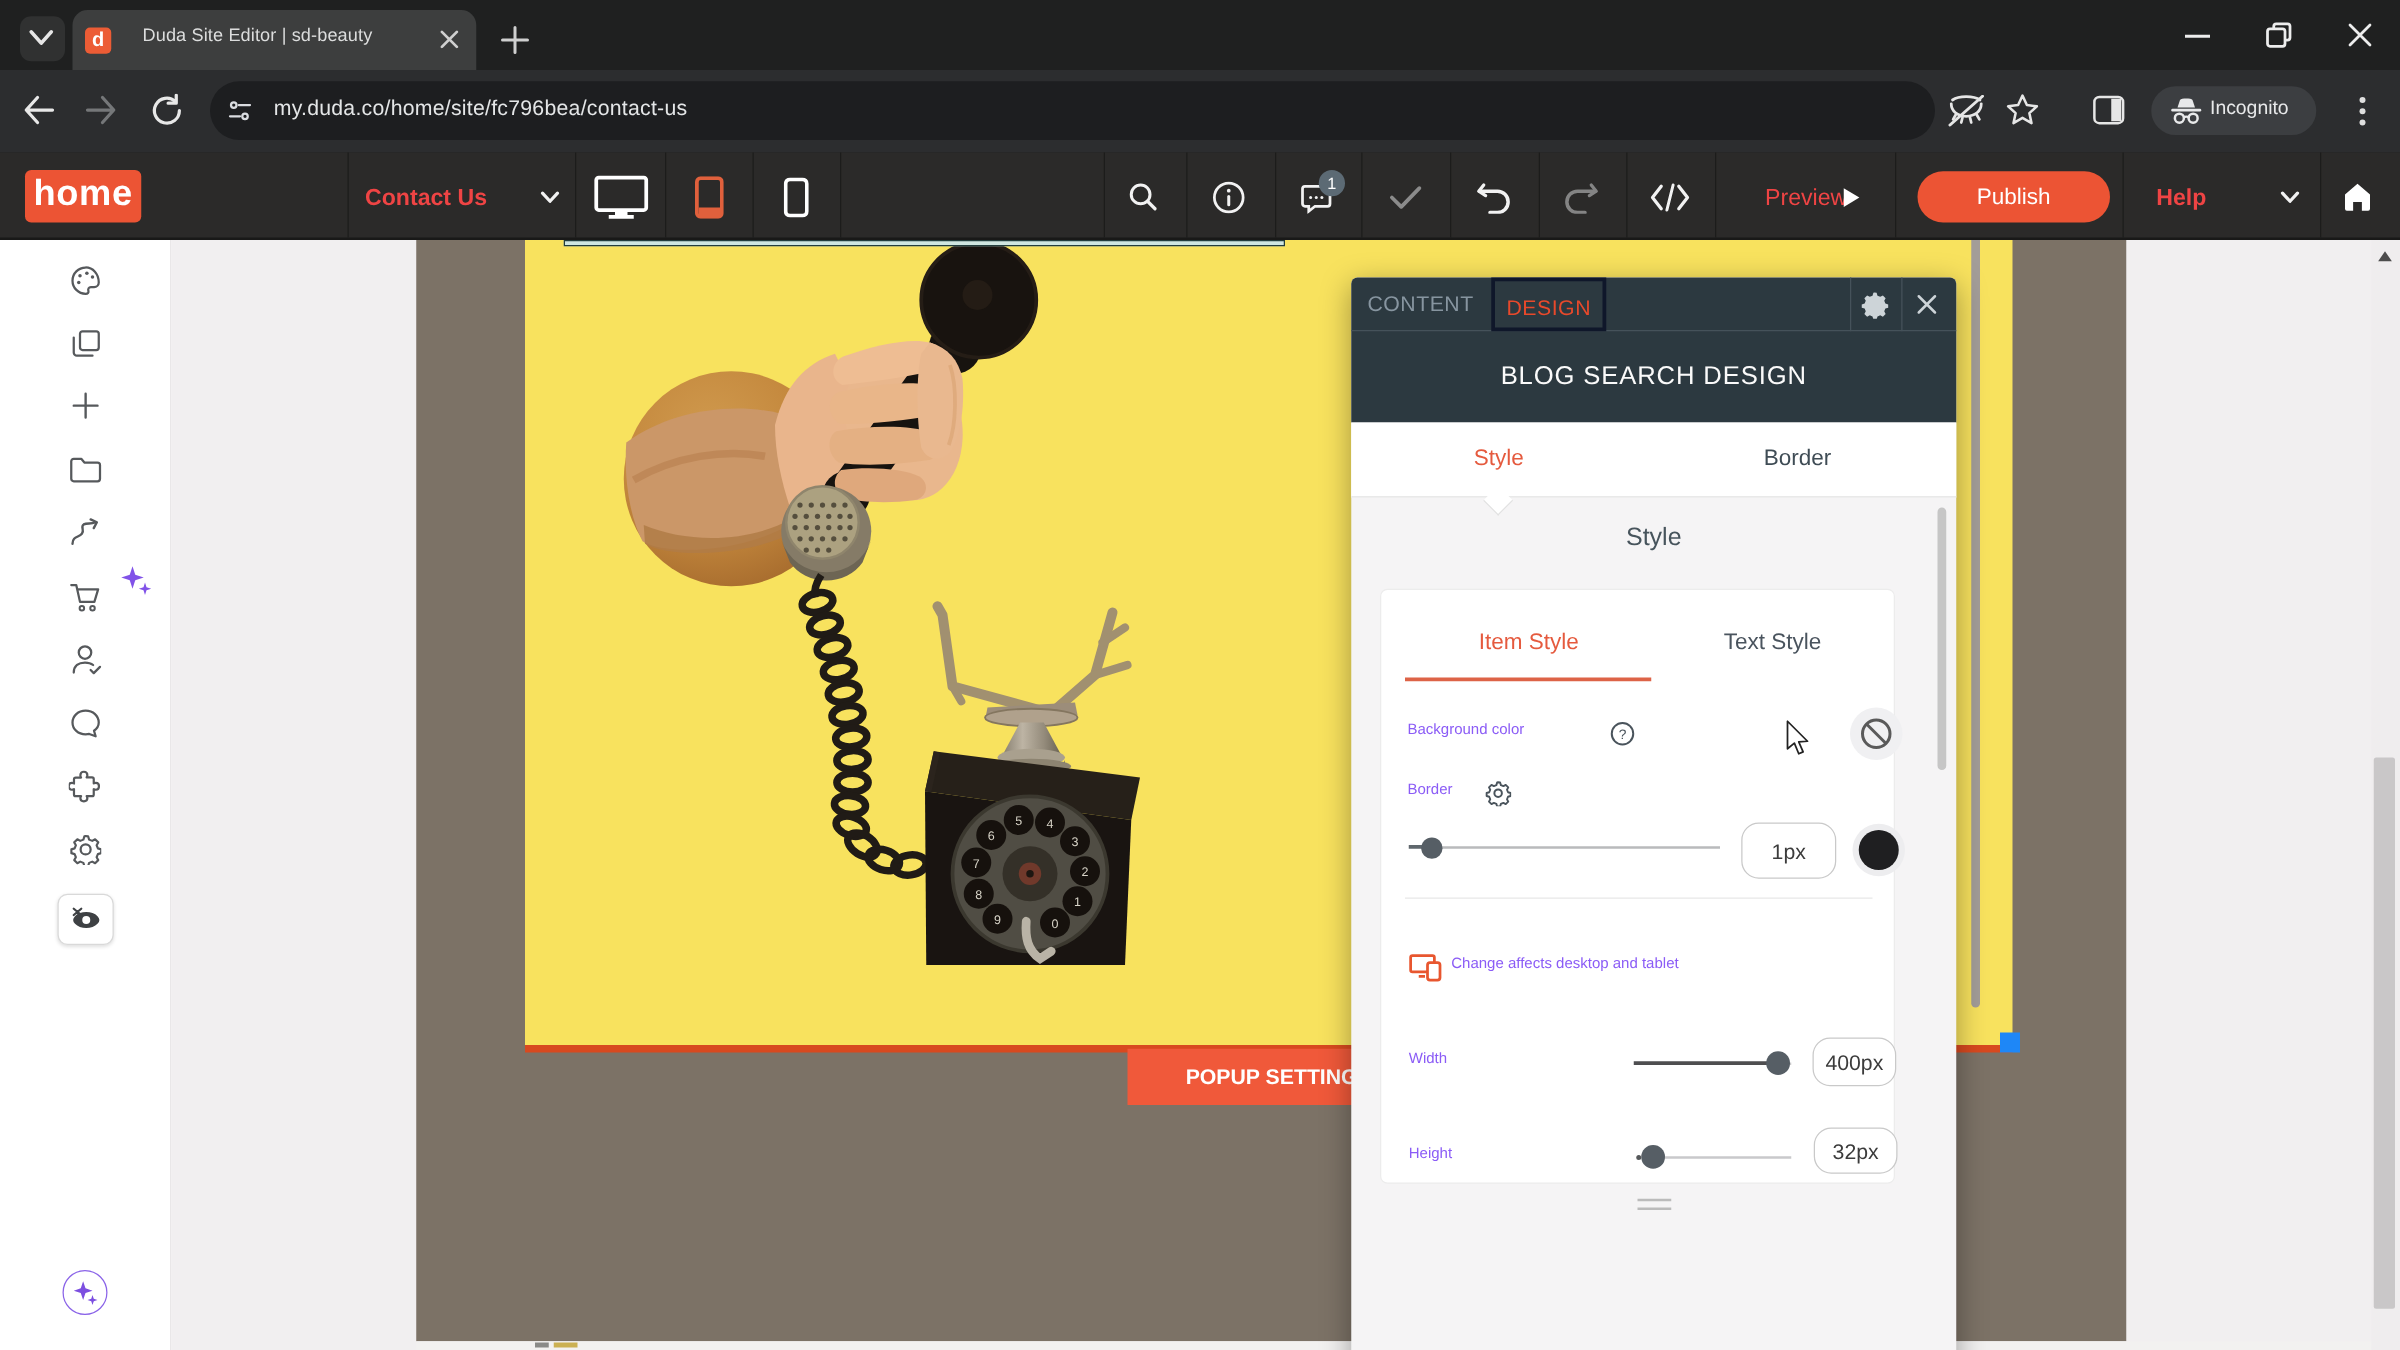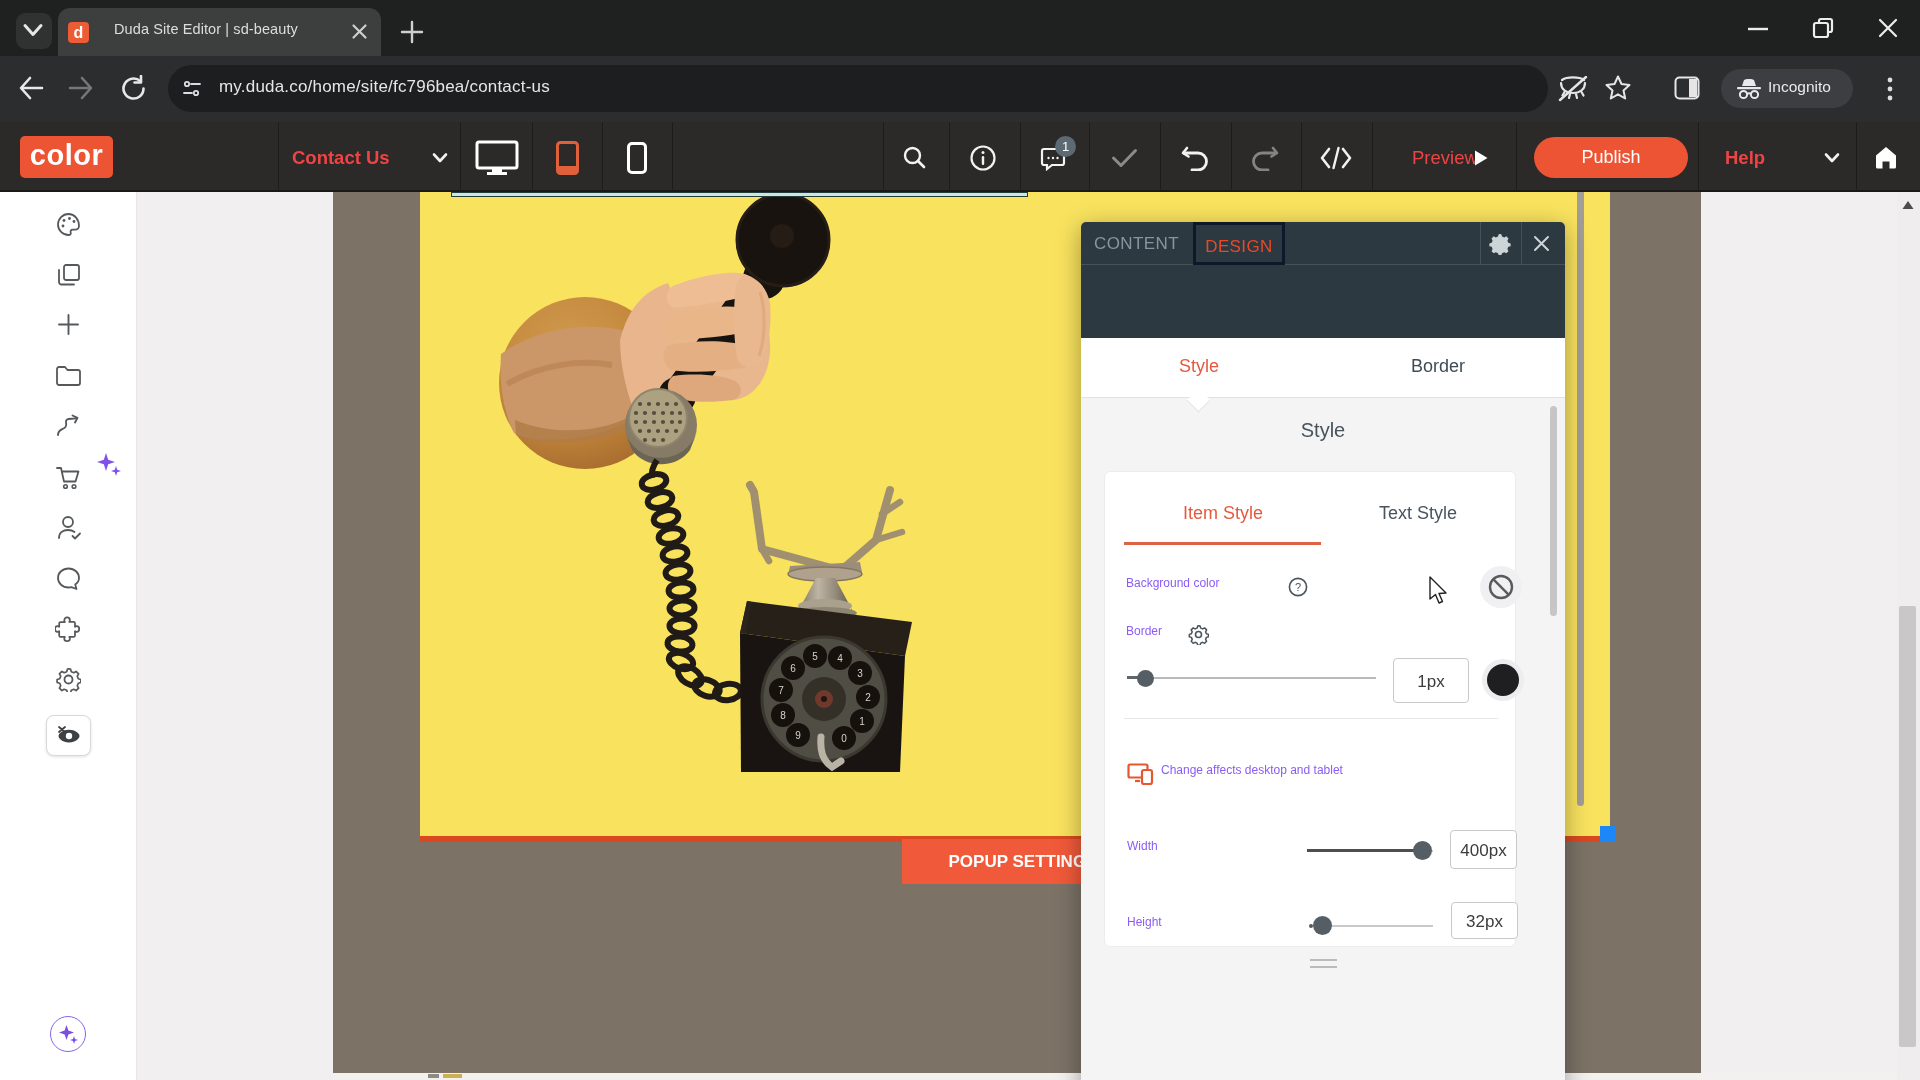--- a/index.html
+++ b/index.html
@@ -46,21 +46,21 @@
 #ptabs2{left:0;top:116px;width:484px;height:60px;background:#fff;border-bottom:1px solid #e2e2e2;}
 #tstyle{left:98px;top:134px;color:#e55a3e;font-size:18px;}
 #tspacing{left:330px;top:134px;color:#3f4c55;font-size:18px;}
 #notch{left:109px;top:170px;width:17px;height:17px;background:#fff;border-right:1px solid #e2e2e2;border-bottom:1px solid #e2e2e2;transform:rotate(45deg);}
 #styleh{left:0;top:197px;width:484px;text-align:center;color:#47545c;font-size:20px;}
 #card{left:23px;top:249px;width:412px;height:476px;background:#fff;border-radius:6px;border:1px solid #ececec;}
 .clabel{color:#8b5cf6;font-size:12px;}
 #itemstyle{left:78px;top:31px;color:#e55a3e;font-size:18px;}
 #textstyle{left:274px;top:31px;color:#4a545e;font-size:18px;}
 #tabline{left:19px;top:70px;width:197px;height:3px;background:#dd6347;}
-.ibox{position:absolute;border:1px solid #c9c9c9;border-radius:4px;background:#fff;color:#3c3c3c;font-size:17px;text-align:center;}
+.ibox{position:absolute;border:1px solid #c9c9c9;border-radius:14px;background:#fff;color:#3c3c3c;font-size:17px;text-align:center;}
 #pscroll{left:469px;top:184px;width:7px;height:210px;background:#c6c6c6;border-radius:4px;}
 #draghandle{left:229px;top:737px;width:27px;height:9px;border-top:2px solid #bbb;border-bottom:2px solid #bbb;}
 </style>
 </head>
 <body>
 <div id="stage">
   <div class="abs" id="tabstrip"></div>
   <div class="abs" id="tab"></div>
   <div class="abs" id="tabsearch"></div>
   <div class="abs" id="favicon">d</div>
@@ -123,21 +123,21 @@
       <circle cx="18.5" cy="16.5" r="3.6" stroke="#e8e9ea" stroke-width="2" fill="none"></circle>
       <path d="M11 16 C12.3 15 13.7 15 15 16" stroke="#e8e9ea" stroke-width="1.8" fill="none"></path>
     </svg>
   <div class="abs" style="left:1768px;top:78px;font-size:15.5px;color:#e8e9ea;">Incognito</div>
   <svg class="abs" style="left:1884px;top:75px" width="12" height="28" viewBox="0 0 12 28">
       <circle cx="6" cy="5" r="2.4" fill="#dfdfdf"></circle>
       <circle cx="6" cy="14" r="2.4" fill="#dfdfdf"></circle>
       <circle cx="6" cy="23" r="2.4" fill="#dfdfdf"></circle>
     </svg>
   <div class="abs" id="dtb"></div>
-  <div class="abs" id="dlogo">color</div>
+  <div class="abs" id="dlogo">home</div>
   <div class="dsep" style="left:278px"></div>
     <div class="dsep" style="left:460px"></div>
     <div class="dsep" style="left:532px"></div>
     <div class="dsep" style="left:602px"></div>
     <div class="dsep" style="left:672px"></div>
     <div class="dsep" style="left:883px"></div>
     <div class="dsep" style="left:949px"></div>
     <div class="dsep" style="left:1020px"></div>
     <div class="dsep" style="left:1089px"></div>
     <div class="dsep" style="left:1160px"></div>
@@ -415,20 +415,21 @@
     <div class="abs" id="pdesign">DESIGN</div>
     <div class="abs" style="left:399px;top:0;width:1px;height:43px;background:#45525a;"></div>
     <div class="abs" style="left:440px;top:0;width:1px;height:43px;background:#45525a;"></div>
     <svg class="abs" style="left:407px;top:10px" width="23" height="23" viewBox="0 0 23 23">
         <circle cx="11.5" cy="11.5" r="3.2" fill="#cdd4d8"></circle>
         <path d="M11.5 2 l1.8.25.7 2.3 2.2.9 2.1-1.1 2.2 2.2-1.1 2.1.9 2.2 2.3.7 v2.6 l-2.3.7-.9 2.2 1.1 2.1-2.2 2.2-2.1-1.1-2.2.9-.7 2.3 h-2.6 l-.7-2.3-2.2-.9-2.1 1.1-2.2-2.2 1.1-2.1-.9-2.2-2.3-.7 v-2.6 l2.3-.7.9-2.2-1.1-2.1 2.2-2.2 2.1 1.1 2.2-.9.7-2.3 Z" fill="#cdd4d8"></path>
       </svg>
     <svg class="abs" style="left:452px;top:13px" width="17" height="17" viewBox="0 0 17 17">
         <path d="M2 2 L15 15 M15 2 L2 15" stroke="#cdd4d8" stroke-width="2" stroke-linecap="round"></path>
       </svg>
+    <div class="abs" id="ptitle">BLOG SEARCH DESIGN</div>
     <div class="abs" id="ptabs2"></div>
     <div class="abs" id="tstyle">Style</div>
     <div class="abs" id="tspacing">Border</div>
     <div class="abs" id="notch"></div>
     <div class="abs" id="styleh">Style</div>
     <div class="abs" id="card">
       <div class="abs" id="itemstyle">Item Style</div>
       <div class="abs" id="textstyle">Text Style</div>
       <div class="abs" id="tabline"></div>
       <div class="abs clabel" style="left:21px;top:104px;">Background color</div>

